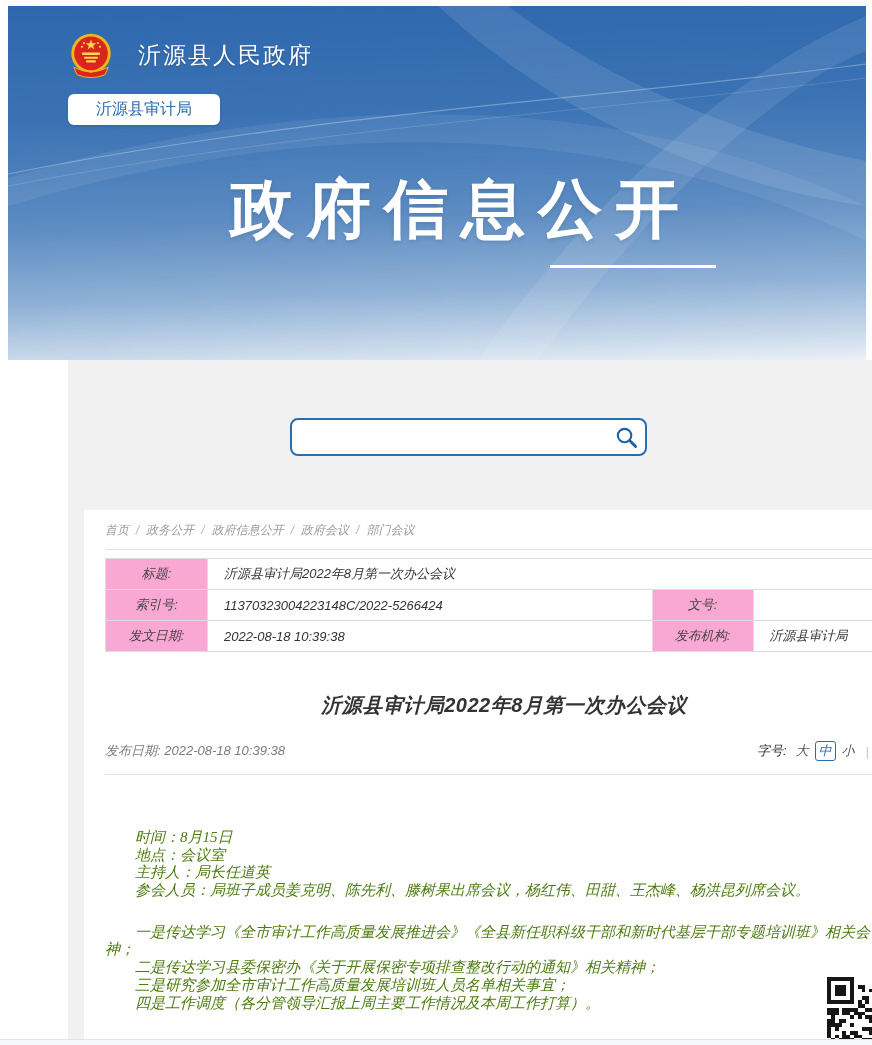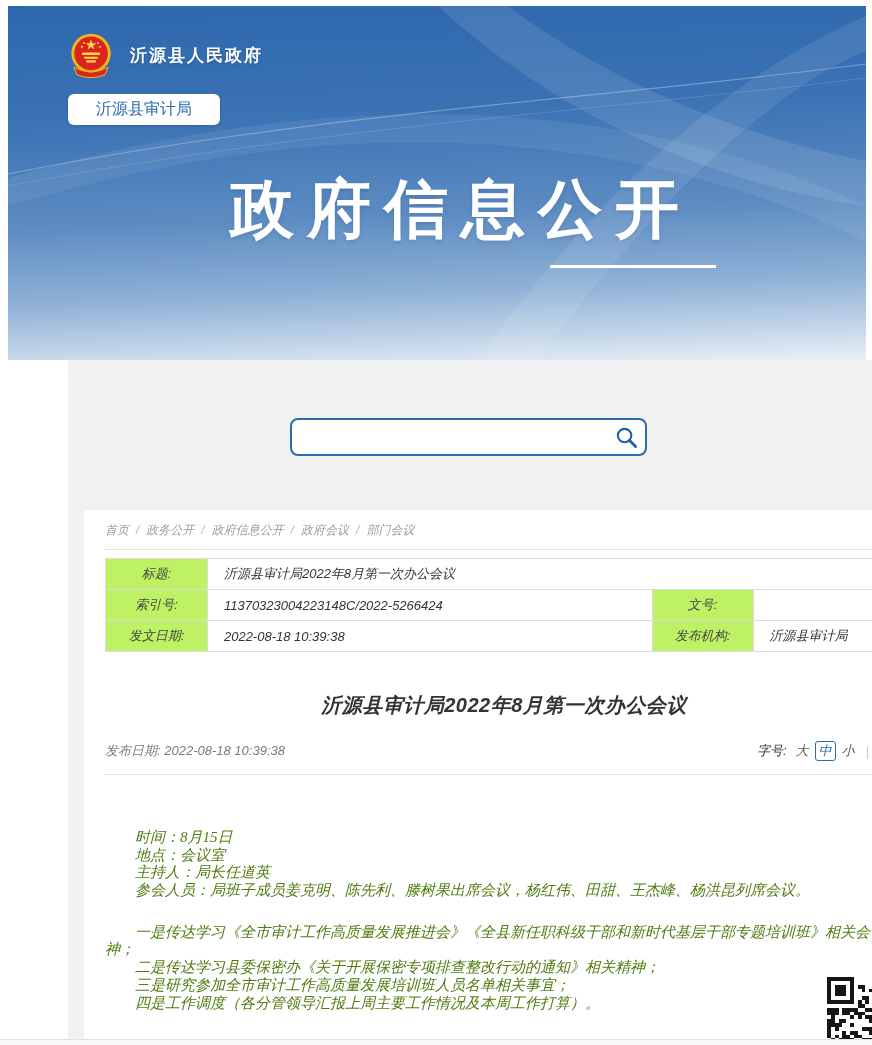--- a/index.html
+++ b/index.html
@@ -13,21 +13,21 @@
   .banner {
     position:absolute; left:8px; top:6px; width:858px; height:354px;
     background:linear-gradient(178deg,#2e67ad 0%,#3a72b4 30%,#5d8cc2 58%,#8fb1d6 78%,#c7d8ea 92%,#eaf0f7 100%);
     overflow:hidden;
   }
   .banner-deco { position:absolute; inset:0; width:100%; height:100%; }
 
   .site-header { position:absolute; left:60px; top:26px; display:flex; align-items:center; }
   .emblem { width:46px; height:46px; flex:0 0 auto; }
   .site-name {
-    margin-left:16px; color:#ffffff; font-size:17px; font-weight:700;
+    margin-left:24px; color:#ffffff; font-size:23px; font-weight:400;
     letter-spacing:2px; text-shadow:0 1px 2px rgba(0,0,0,.18);
   }
 
   .dept-btn {
     position:absolute; left:60px; top:88px; width:152px; height:31px;
     background:#ffffff; border-radius:6px; border:none; cursor:pointer;
     display:flex; align-items:center; justify-content:center;
     color:#2b6cb0; font-size:16px; box-shadow:0 1px 3px rgba(0,0,0,.15);
     font-family:inherit;
   }
@@ -68,21 +68,21 @@
     background:#ffffff; padding:0 21px; overflow:hidden;font-style:italic;
   }
 
   .breadcrumb { padding-top:12px; font-size:12px; color:#9a9a9a; }
   .breadcrumb .crumb { color:#9a9a9a; cursor:pointer; }
   .breadcrumb .sep { margin:0 7px; color:#b5b5b5; }
   .bc-divider { border-bottom:1px solid #e3e3e3; margin-top:10px; }
 
   .meta-table { width:100%; border-collapse:collapse; margin-top:8px; table-layout:fixed; }
   .meta-table td { border:1px solid #dcdcdc; height:31px; font-size:13px; color:#333; }
-  .meta-table td.lbl { background:#bef264; text-align:center; color:#444; }
+  .meta-table td.lbl { background:#f9a8d4; text-align:center; color:#444; }
   .meta-table td.val { padding-left:16px; background:#ffffff; }
 
   .article-title {
     margin-top:40px; text-align:center; font-size:20px; font-weight:bold; color:#333;
     letter-spacing:0.5px;
   }
 
   .meta-row { margin-top:22px; display:flex; justify-content:space-between; align-items:center;gap:16px; }
   .pub-date { font-size:13px; color:#7c7c7c; }
   .fs-ctrl { display:flex; align-items:center; font-size:13px; color:#333; }

